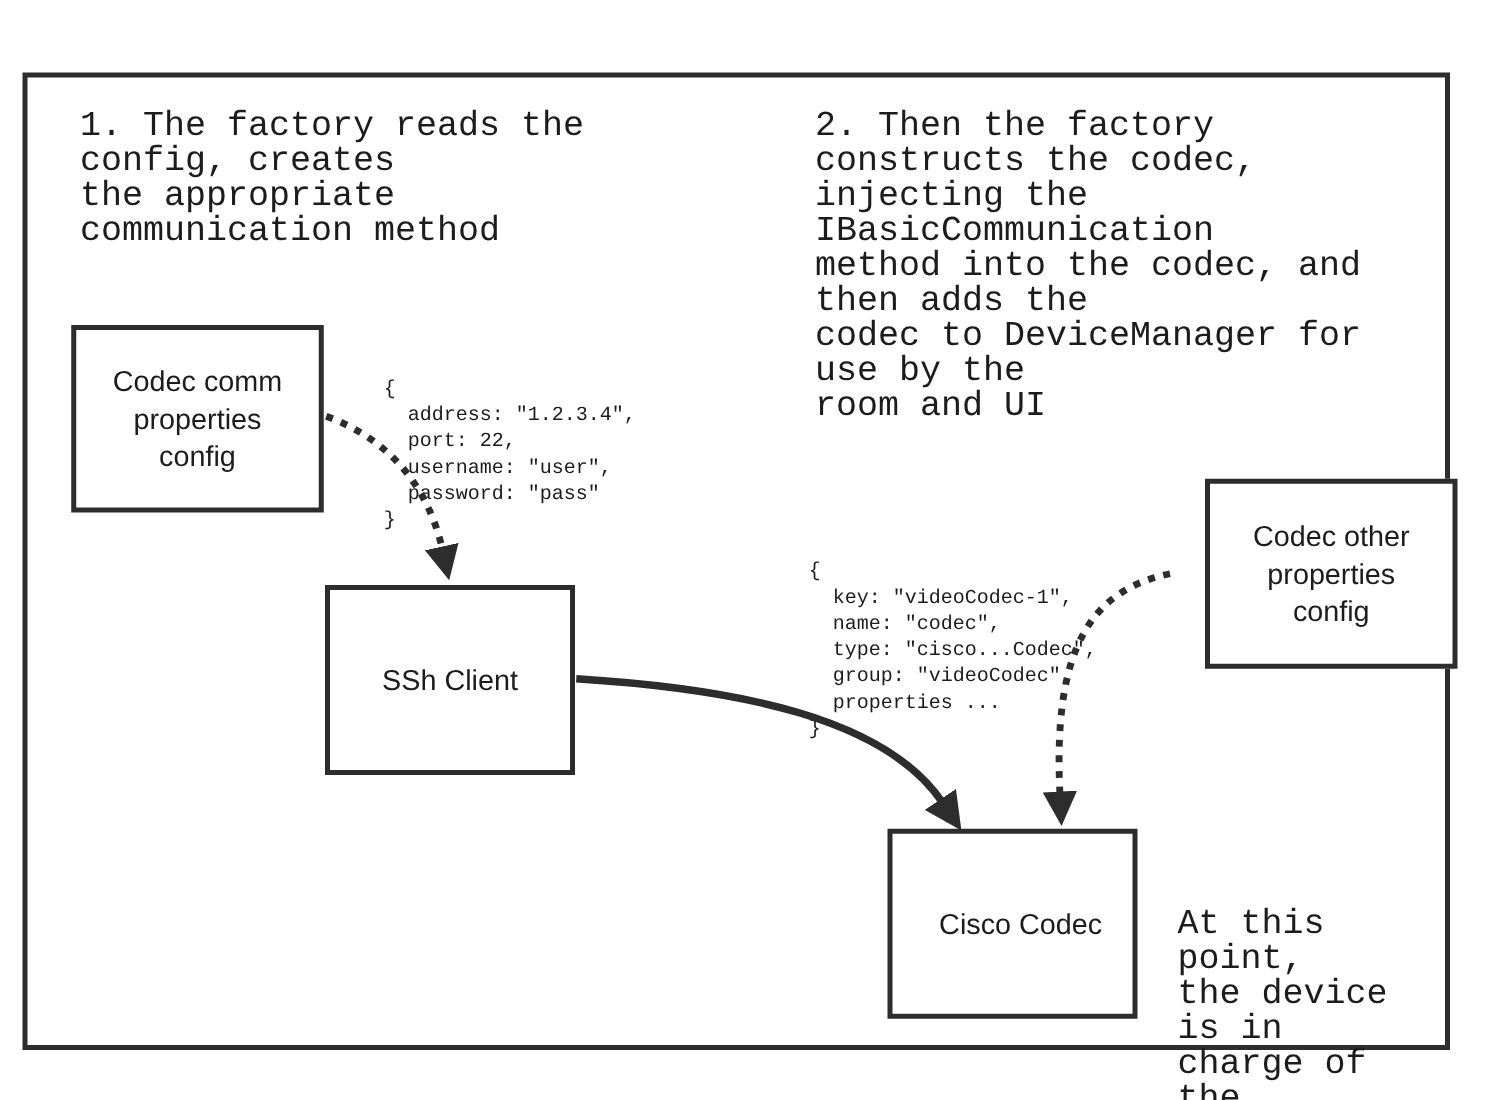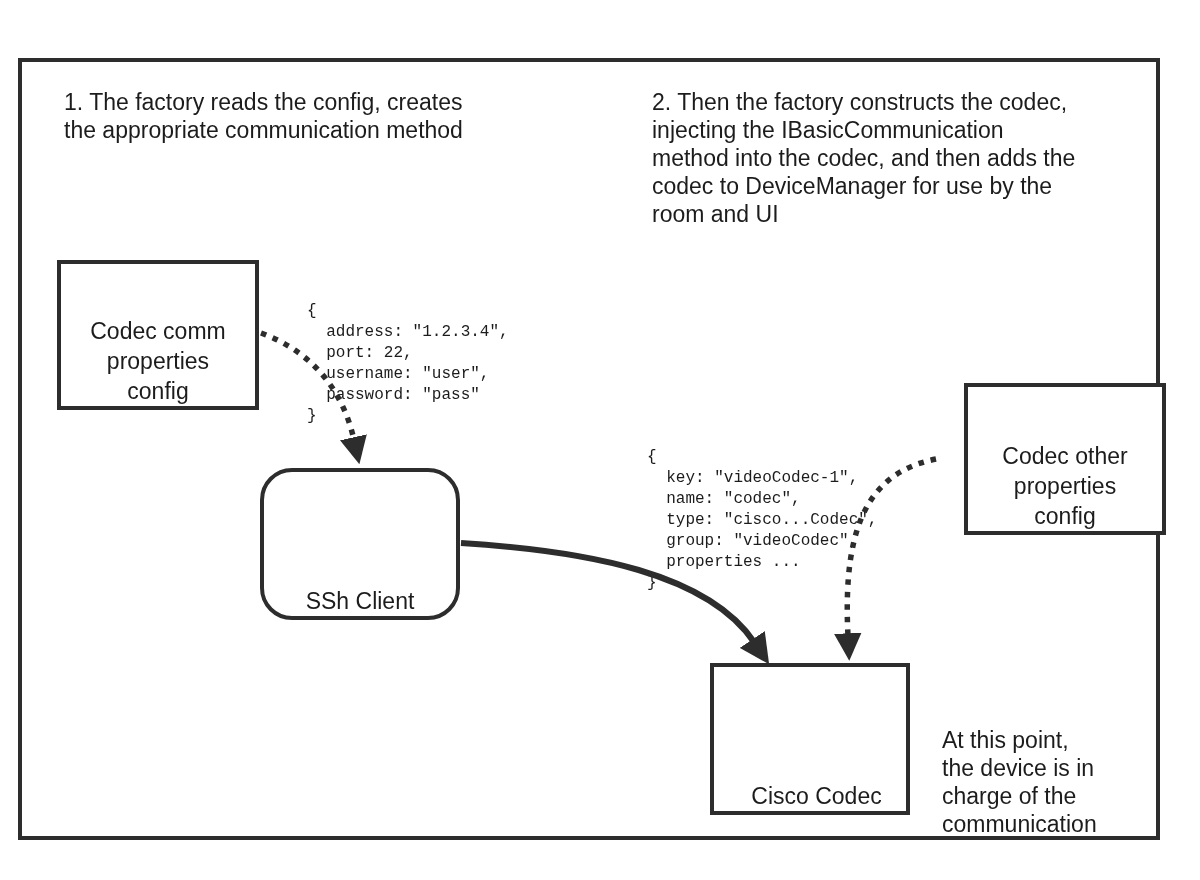--- a/index.html
+++ b/index.html
@@ -24,34 +24,35 @@
     left: 18px; top: 58px;
     width: 1142px; height: 782px;
     border: 4px solid var(--line);
     background: transparent;
   }
   .node {
     position: absolute;
     border: 4px solid var(--line);
     background: var(--bg);
     display: flex;
-    align-items: flex-end;
+    align-items: center;
     justify-content: center;
     text-align: center;
     font-size: 23px;
     line-height: 30px;
     white-space: pre-line;
     z-index: 2;
   }
   .note {
     position: absolute;
-    font-size: 23px;
+    font-size: 28px;
     line-height: 28px;
     white-space: pre-line;
     z-index: 1;
+    font-family: Liberation Mono, monospace;
   }
   pre.code {
     position: absolute;
     font-family: "Liberation Mono", "DejaVu Sans Mono", monospace;
     font-size: 16px;
     line-height: 21px;
     white-space: pre;
     color: var(--text);
     z-index: 1;
   }
@@ -65,21 +66,21 @@
   }
   svg.arrows path.edge {
     fill: none;
     stroke: currentColor;
   }
   svg.arrows path.solid { stroke-width: 6; }
   svg.arrows path.dotted { stroke-width: 5.5; stroke-dasharray: 5.5 7; }
   #arrowhead path { fill: var(--line); }
 
   #box-codec-comm-config { left: 57px;  top: 260px; width: 202px; height: 150px; }
-  #box-ssh-client        { left: 260px; top: 468px; width: 200px; height: 152px; border-radius: 32px; }
+  #box-ssh-client        { left: 260px; top: 468px; width: 200px; height: 152px; }
   #box-codec-other-config{ left: 938px; top: 383px; width: 202px; height: 152px; margin-left: 26px; }
   #box-cisco-codec       { left: 710px; top: 663px; width: 200px; height: 152px; padding-left: 13px; }
 
   #note-step1 { left: 64px;  top: 88px;  width: 480px; }
   #note-step2 { left: 652px; top: 88px;  width: 480px; }
   #note-final { left: 942px; top: 726px; width: 210px; }
 
   #code-comm  { left: 307px; top: 301px; }
   #code-codec { left: 647px; top: 447px; }
 </style>

